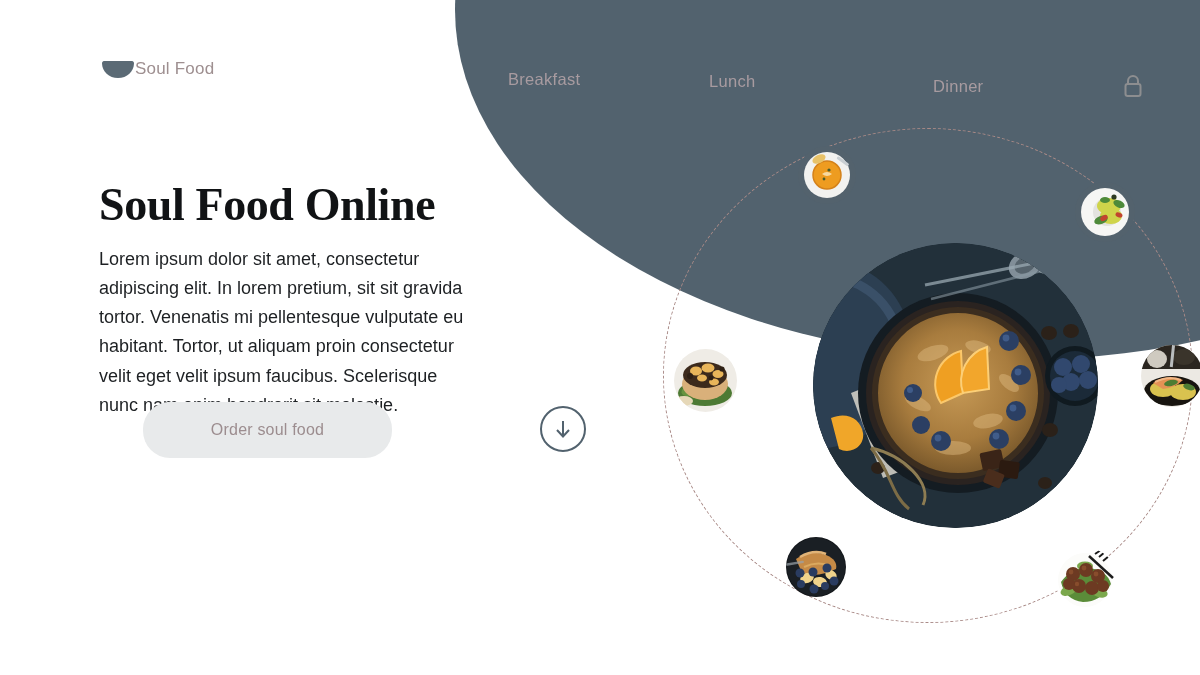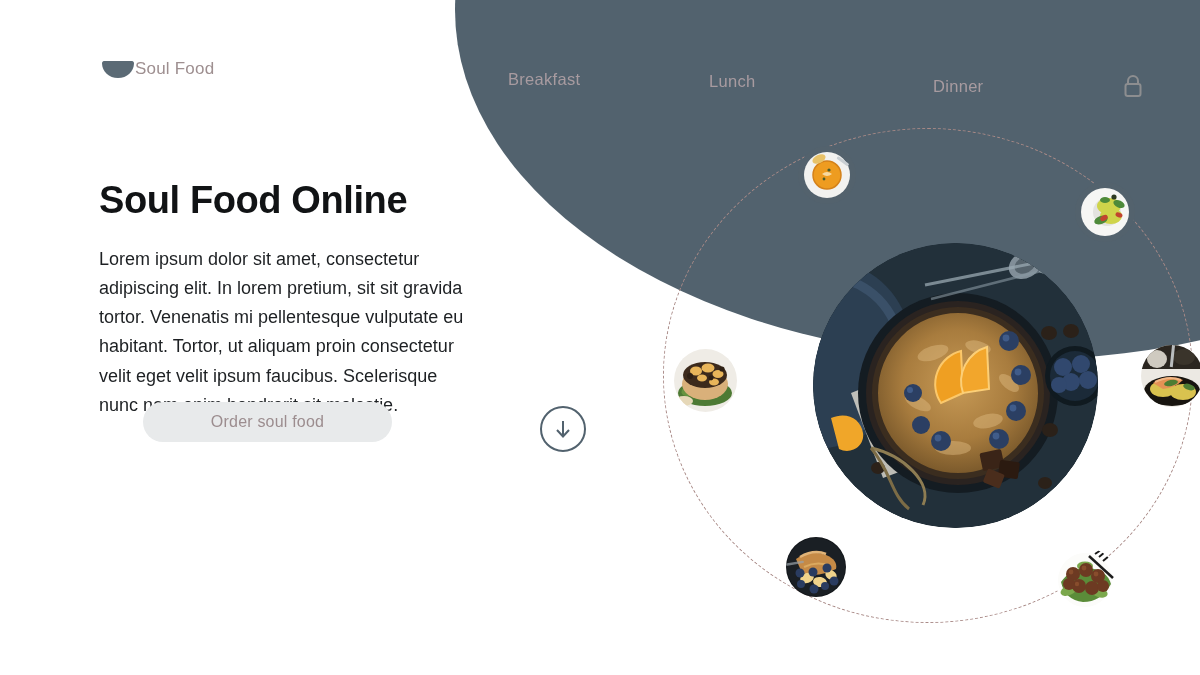--- a/index.html
+++ b/index.html
@@ -58,34 +58,35 @@
   .nav-item.n2{ left:913px; top:77px;margin-left:20px; }
 
   .lock-btn{
     position:absolute; left:1122px; top:74px;
     width:22px; height:25px; z-index:6;
   }
 
   
   .headline{
     position:absolute; left:99px; top:180px;
-    font-size:38px; font-weight:bold; color:#111315;
+    font-size:46px; font-weight:bold; color:#111315;
     letter-spacing:-0.4px; line-height:1.1;
     z-index:6;
+    font-family:Liberation Serif, serif;
   }
   .body-copy{
     position:absolute; left:99px; top:245px;
     width:378px;
     font-size:18px; line-height:1.62;
     color:#1d2023;
     z-index:6;
   }
   .cta{
     position:absolute; left:143px; top:402px;
-    width:249px; height:40px;
+    width:249px; height:56px;
     background:#e8eaeb;
     border:none; border-radius:27px;
     font-family:"Liberation Sans", sans-serif;
     font-size:16px; color:#9c8d8f;
     letter-spacing:.2px;
     cursor:pointer;
     z-index:6;
   }
   .scroll-btn{
     position:absolute; left:540px; top:406px;

